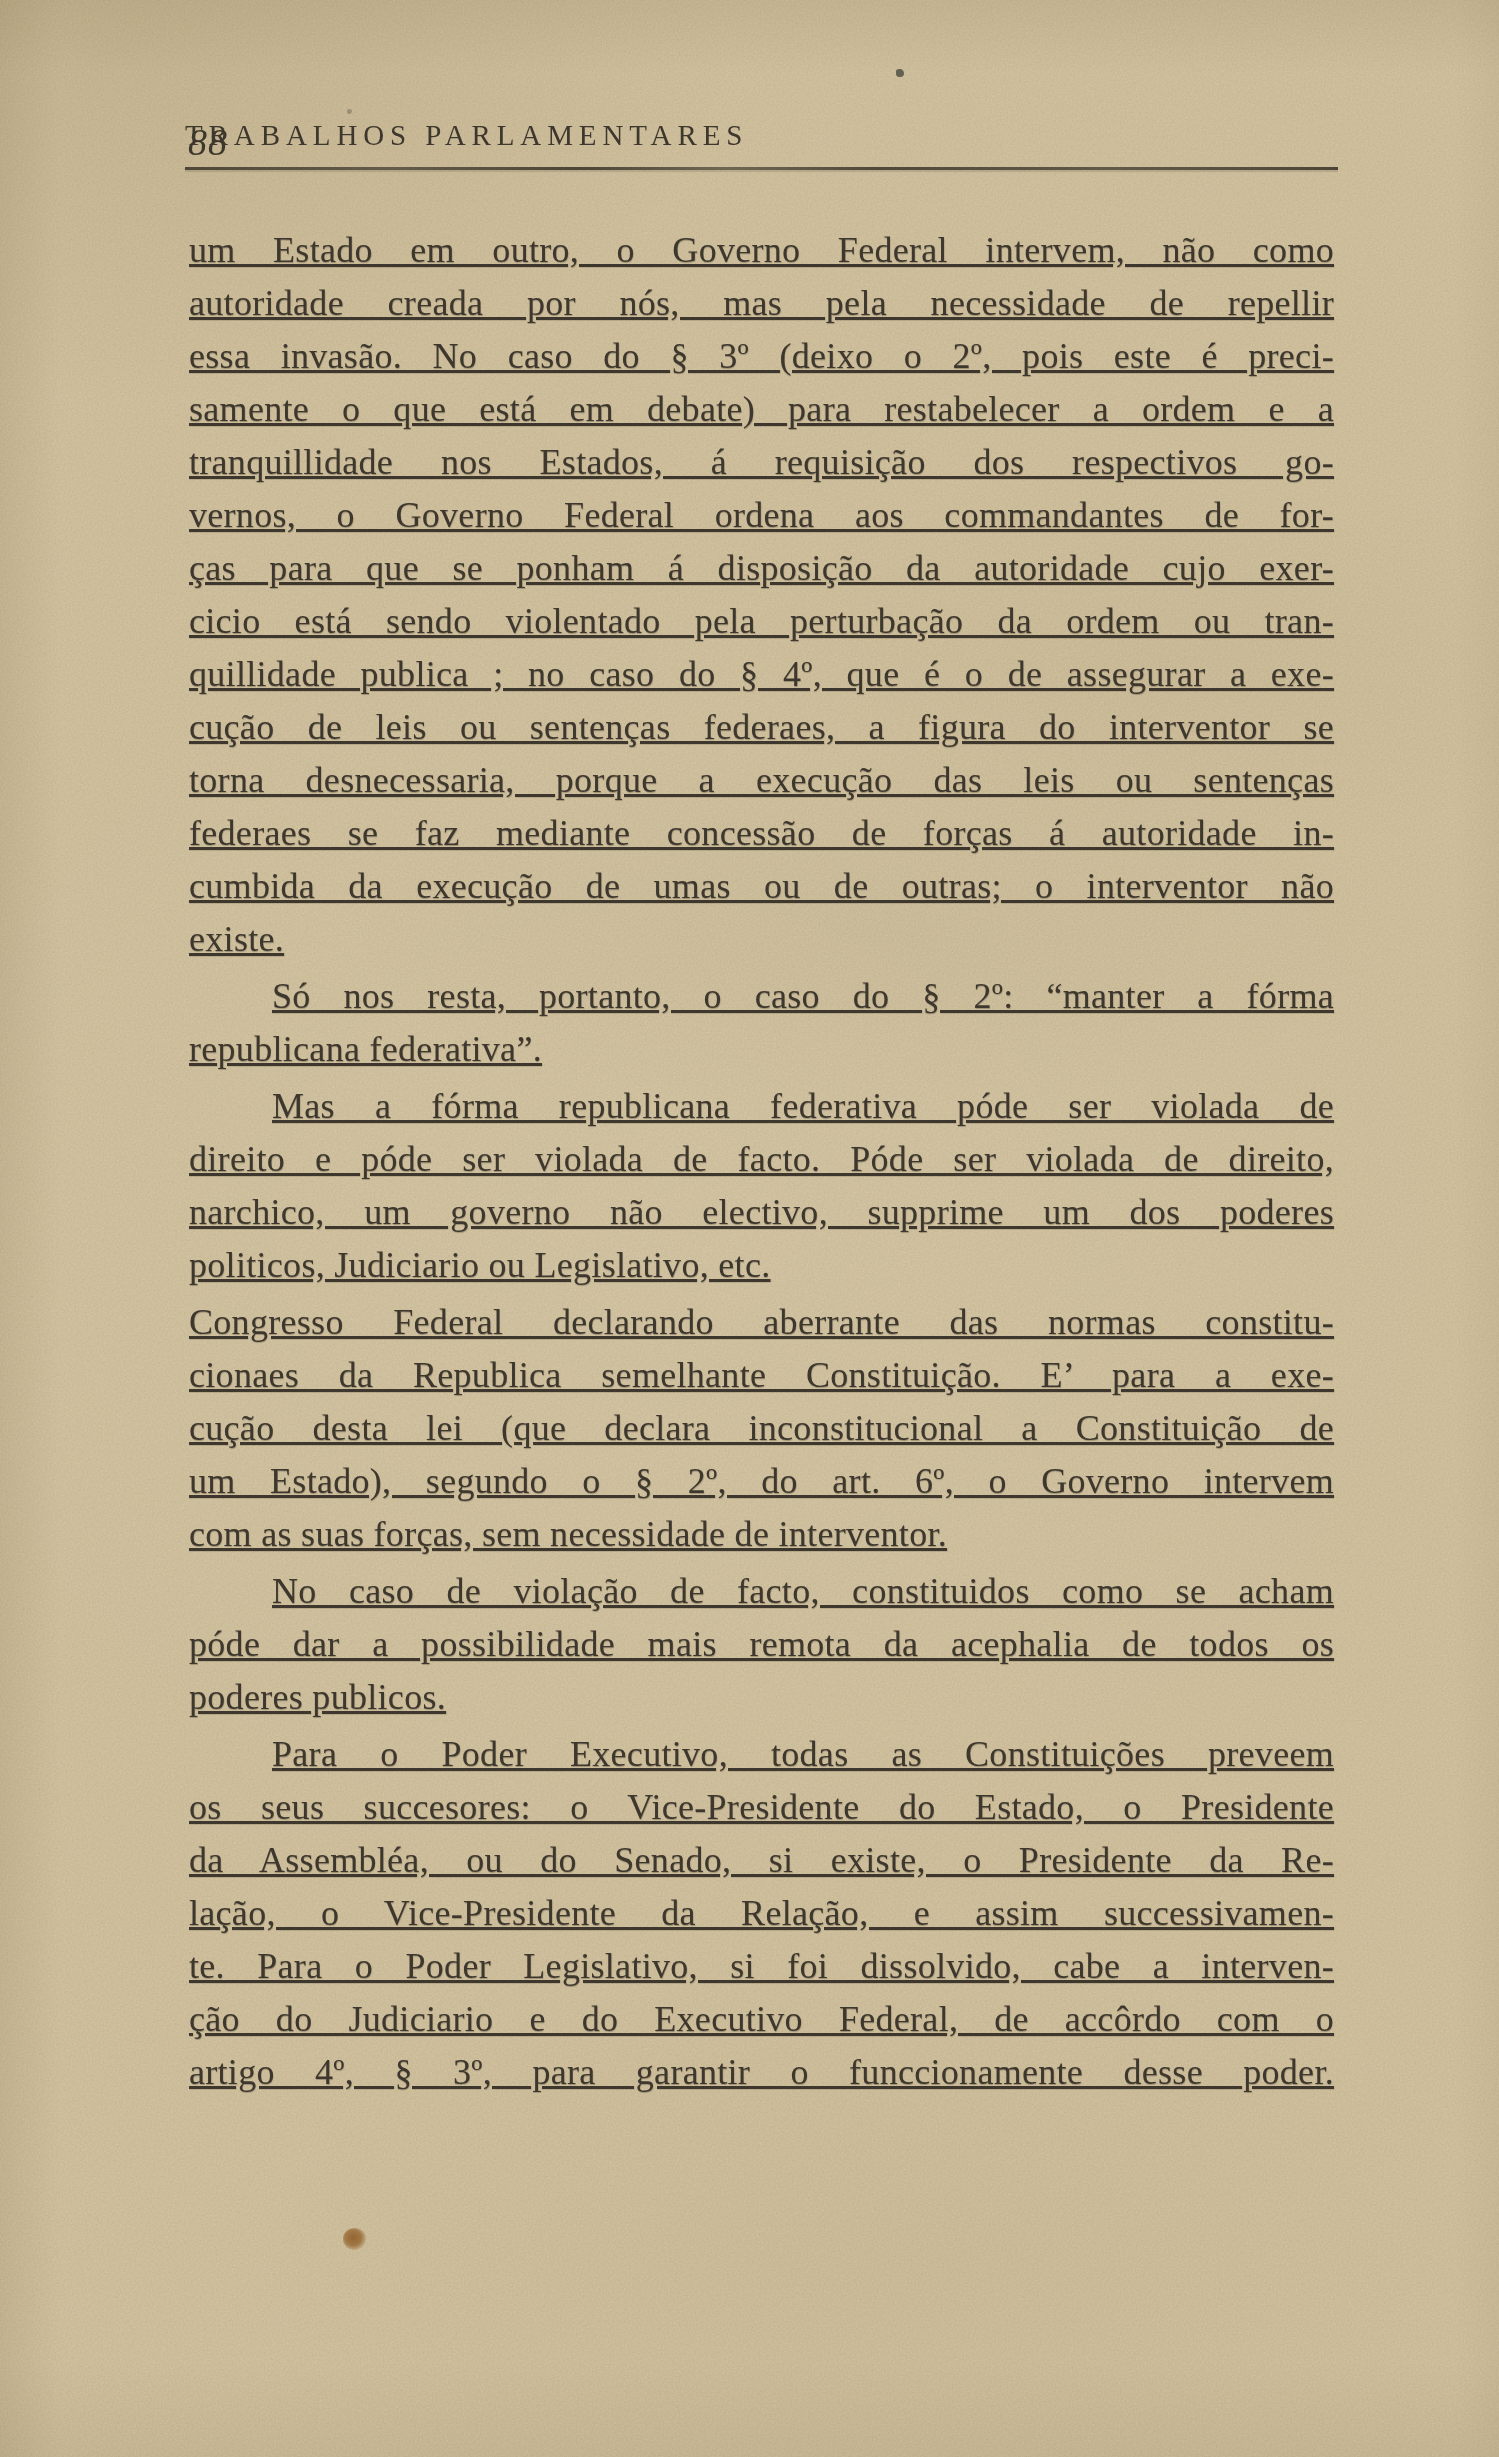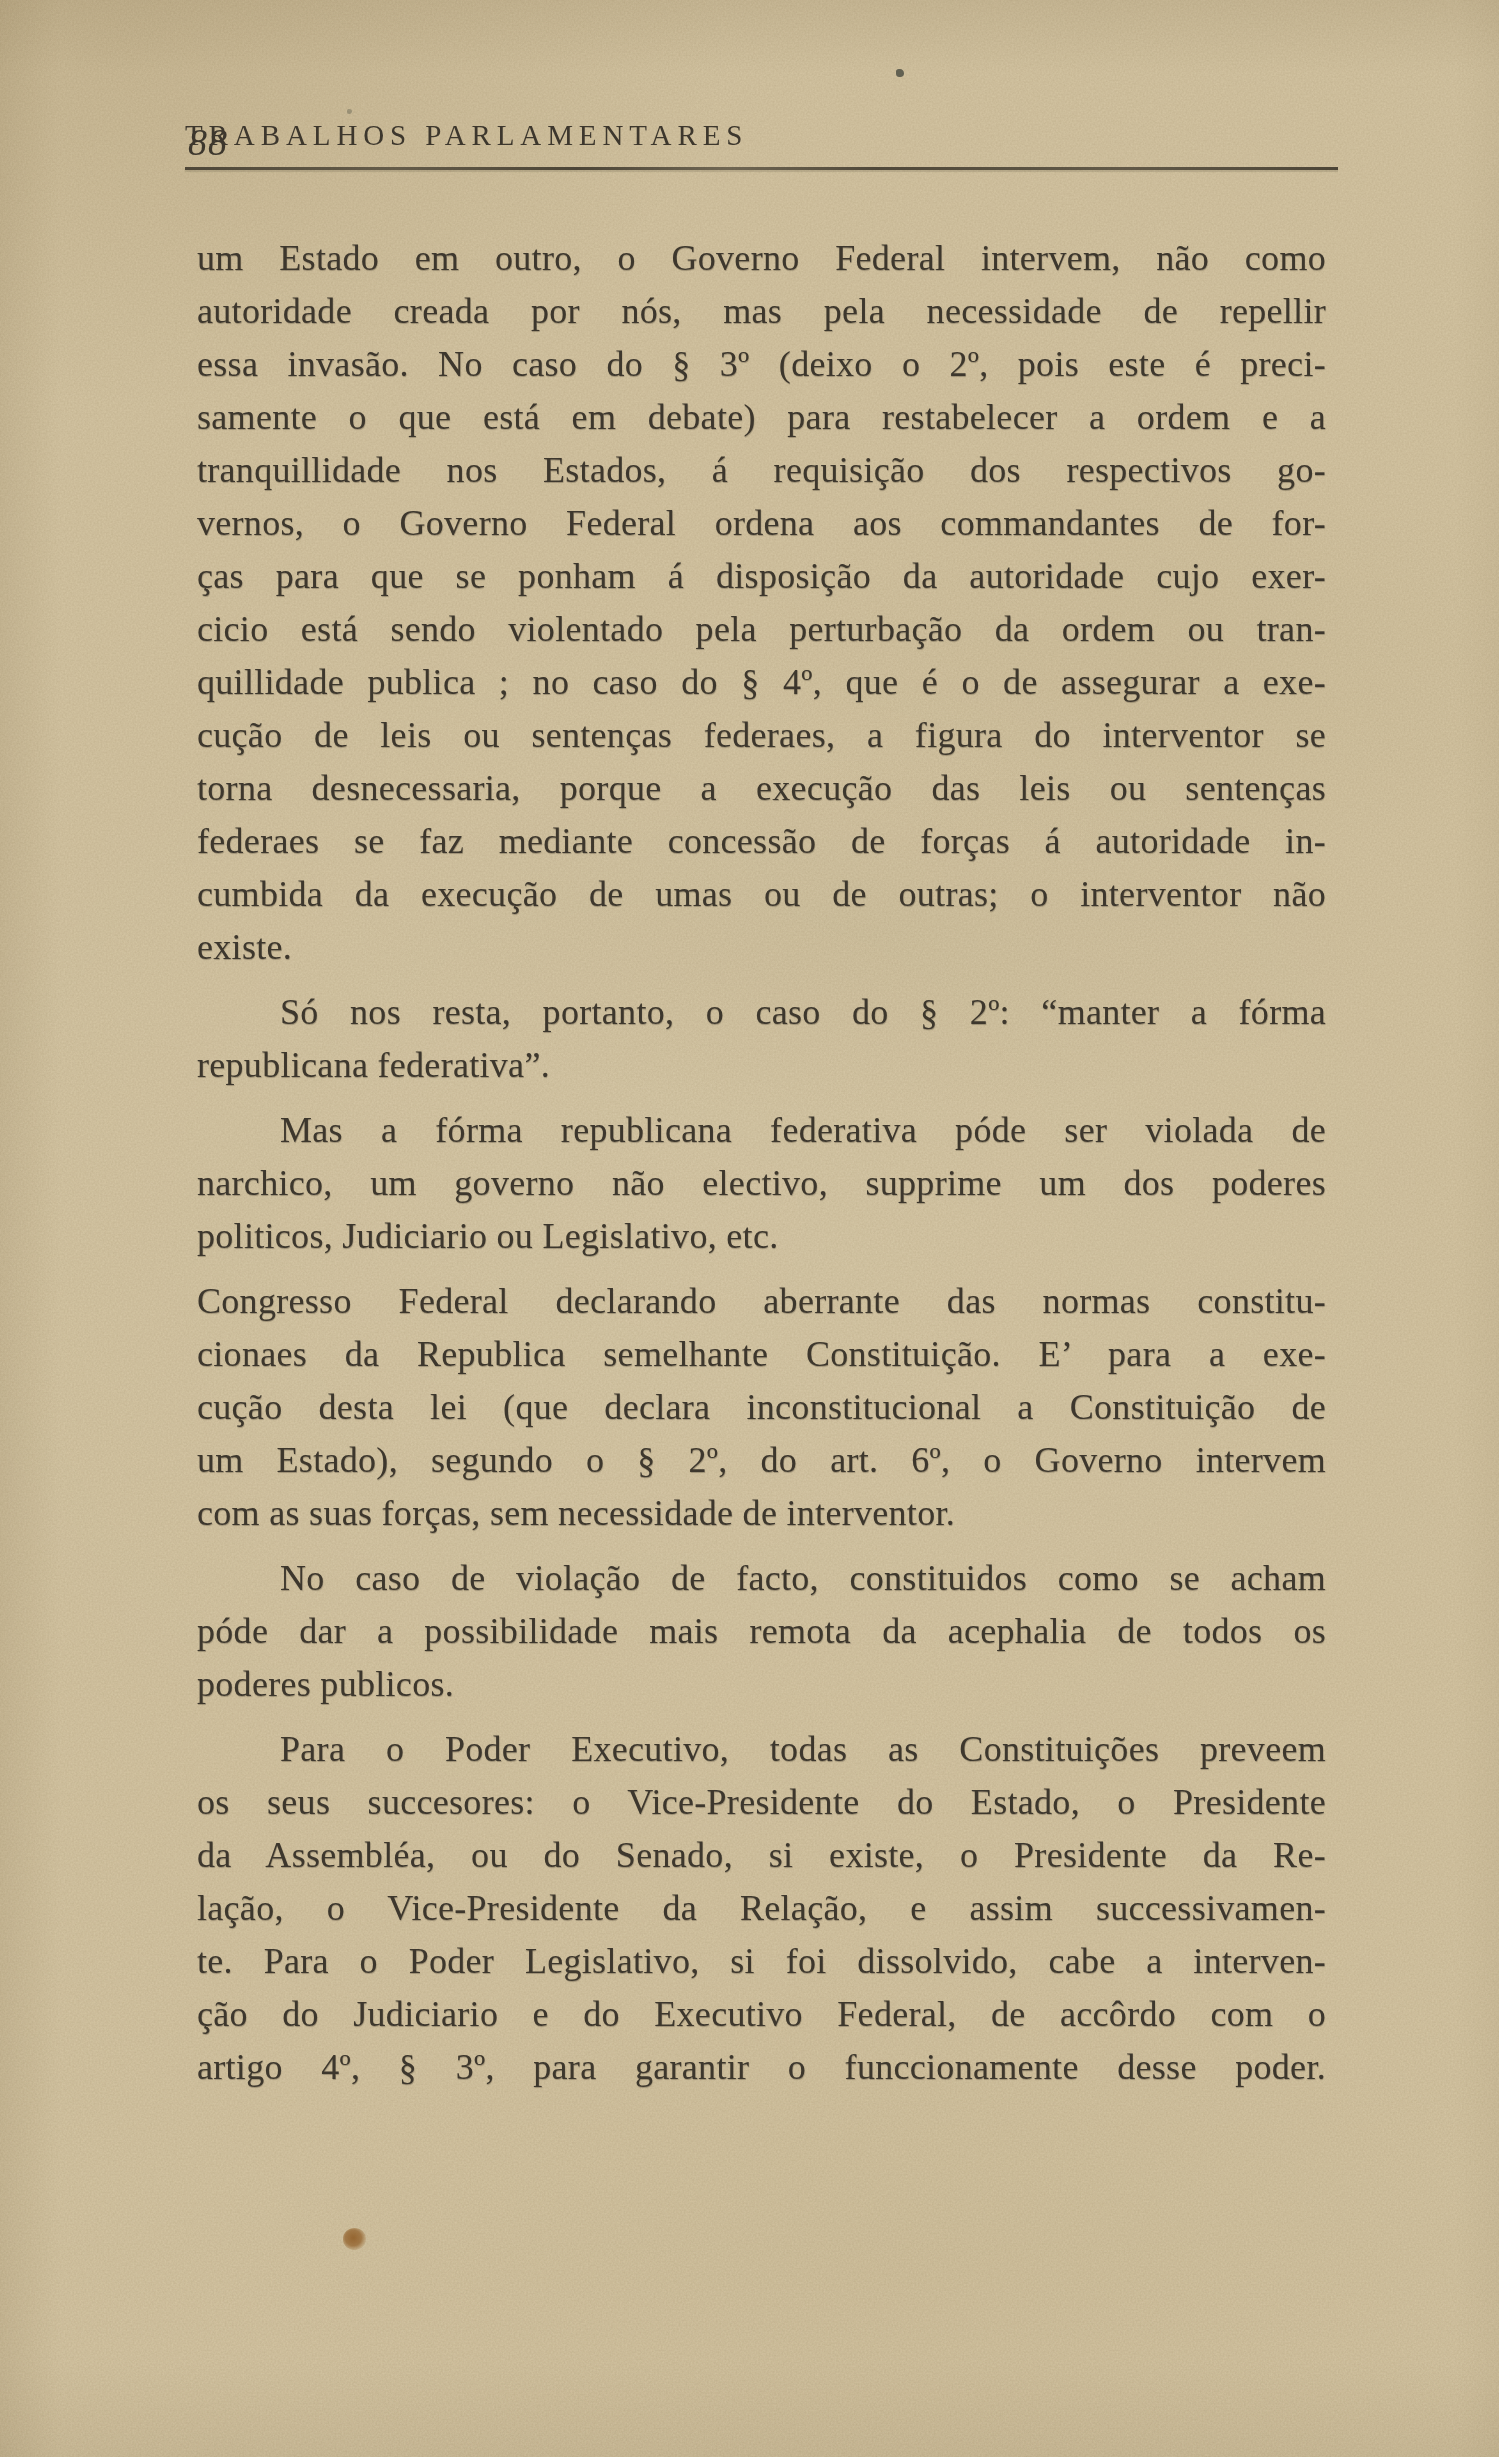--- a/index.html
+++ b/index.html
@@ -68,21 +68,21 @@
   }
   .text-body {
     position: absolute;
     left: 185px;
     top: 220px;
     width: 1153px;
     font-size: 36px;
     letter-spacing: 0.3px;
     text-shadow: 0.4px 0.5px 0.7px rgba(58,50,36,0.32);
   }
-  .para { margin: 12px; }
+  .para { margin: 4px; text-decoration: underline; }
   .line {
     line-height: 53px;
     text-align: justify;
     text-align-last: justify;
     white-space: normal;
   }
   .line.indent { text-indent: 83px; }
   .line.endline { text-align-last: left; }
   .ink-blot {
     position: absolute;
@@ -133,20 +133,21 @@
         <div class="line">federaes se faz mediante concessão de forças á autoridade in-</div>
         <div class="line">cumbida da execução de umas ou de outras; o interventor não</div>
         <div class="line endline">existe.</div>
       </div>
       <div class="para">
         <div class="line indent">Só nos resta, portanto, o caso do § 2º: “manter a fórma</div>
         <div class="line endline">republicana federativa”.</div>
       </div>
       <div class="para">
         <div class="line indent">Mas a fórma republicana federativa póde ser violada de</div>
+        <div class="line">direito e póde ser violada de facto. Póde ser violada de direito,</div>
         <div class="line">narchico, um governo não electivo, supprime um dos poderes</div>
         <div class="line endline">politicos, Judiciario ou Legislativo, etc.</div>
       </div>
       <div class="para">
         <div class="line">Congresso Federal declarando aberrante das normas constitu-</div>
         <div class="line">cionaes da Republica semelhante Constituição. E’ para a exe-</div>
         <div class="line">cução desta lei (que declara inconstitucional a Constituição de</div>
         <div class="line">um Estado), segundo o § 2º, do art. 6º, o Governo intervem</div>
         <div class="line endline">com as suas forças, sem necessidade de interventor.</div>
       </div>

